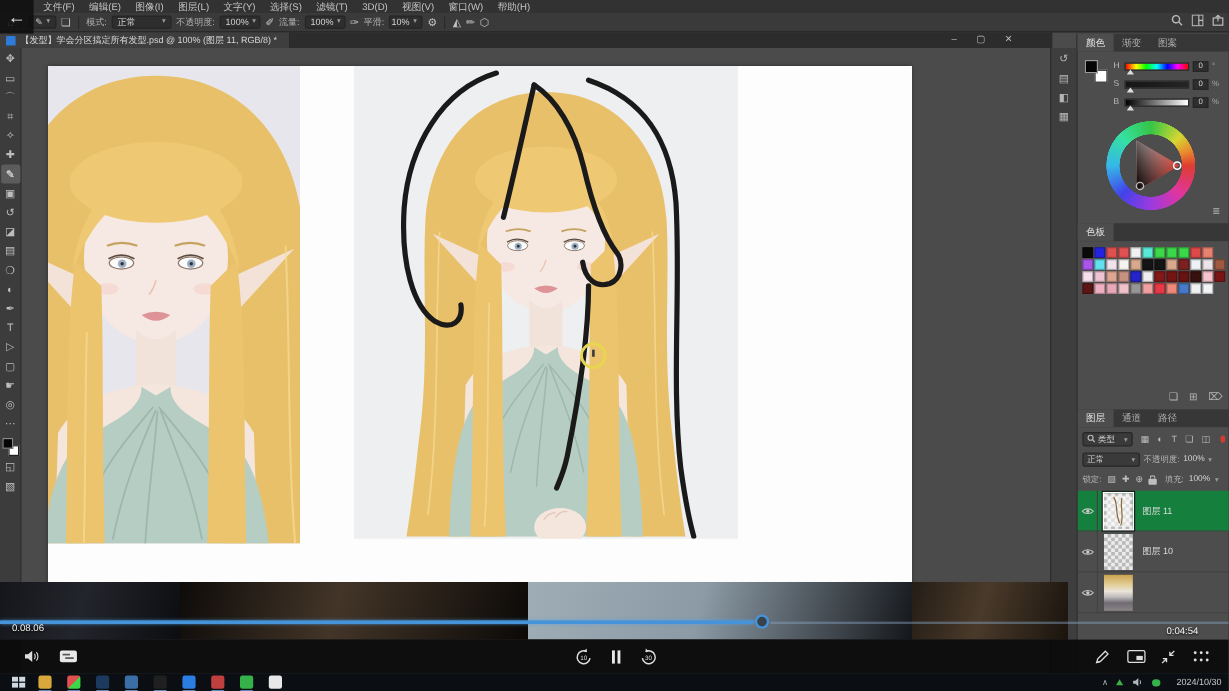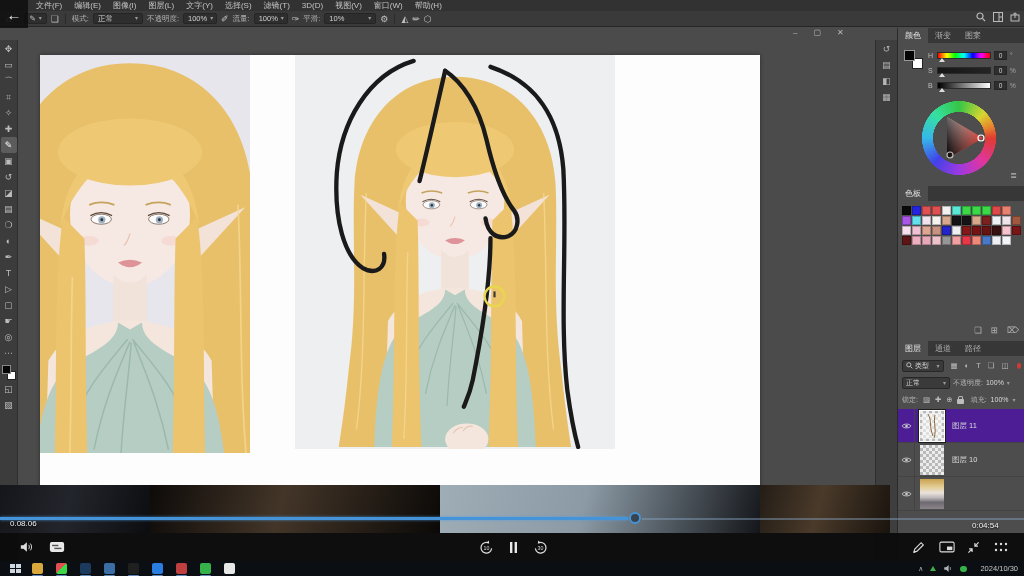--- a/index.html
+++ b/index.html
@@ -83,21 +83,21 @@
 .fico{font-size:7.5px;color:#bdbdbd;margin-left:4px}
 #red-dot{width:6px;height:6px;border-radius:50%;background:#d23a34;margin-left:5px}
 #lp-blend{top:34px;height:15px;padding:0 4px;gap:3px}
 #lp-blend .box{background:#3a3a3a;border:1px solid #272727;border-radius:2px;width:48px;height:12px;
  display:flex;align-items:center;justify-content:space-between;font-size:7px;padding:0 3px;color:#d0d0d0}
 #lp-lock{top:51px;height:15px;padding:0 4px;gap:4px}
 .lock-css{position:relative;width:7px;height:5px;background:#bdbdbd;border-radius:1px;margin-top:3px}
 .lock-css:before{content:"";position:absolute;left:1px;top:-3px;width:3px;height:3px;border:1px solid #bdbdbd;border-bottom:none;border-radius:2px 2px 0 0}
 #layer-list{position:absolute;left:0;top:68px;width:127px}
 .lrow{position:relative;width:127px;height:34px;border-bottom:1px solid #434343;display:flex;align-items:center}
-.lrow.sel{background:#4c1d95}
+.lrow.sel{background:#15803d}
 .eye{width:17px;display:flex;justify-content:center;border-right:1px solid #424242;height:34px;align-items:center}
 .thumb{width:24px;height:30px;margin-left:5px;position:relative;flex:0 0 auto;
  background:repeating-conic-gradient(#b9b9b9 0% 25%,#ececec 0% 50%) 0 0/6px 6px}
 .thumb.solid{background:#f0f0f0}
 .thumb.photo{background:linear-gradient(180deg,#caa24e 0%,#e3cf9a 28%,#eae3da 46%,#bdb9ba 62%,#6e6a72 78%,#8c8488 100%)}
 .lrow.sel .thumb{box-shadow:0 0 0 1px #fff,0 0 0 2px #1d1d1d}
 .lname{margin-left:8px;font-size:7.5px;color:#dcdcdc;white-space:nowrap}
 
 #back-btn{left:0;top:0;width:28px;height:28px;background:rgba(12,12,12,.82);color:#eee;font-size:15px;
  display:flex;align-items:center;justify-content:center;z-index:30}
@@ -163,21 +163,21 @@
         <span class="caret">▾</span>
       </span>
     <span class="ob-ico">✐</span>
     <span class="ob-lab">流量:</span>
     <span class="ob-box" style="width:34px;justify-content:space-between">
         <span>100%</span>
         <span class="caret">▾</span>
       </span>
     <span class="ob-ico">✑</span>
     <span class="ob-lab">平滑:</span>
-    <span class="ob-box" style="width:52px;justify-content:space-between">
+    <span class="ob-box" style="width:28px;justify-content:flex-end">
         <span>10%</span>
         <span class="caret">▾</span>
       </span>
     <span class="ob-ico">⚙</span>
     <span class="ob-sep"></span>
     <span class="ob-ico">◭</span>
     <span class="ob-ico">✏</span>
     <span class="ob-ico">⬡</span>
   </div>
   <div id="ob-right">
@@ -189,20 +189,26 @@
         <rect x="0.5" y="0.5" width="9" height="9" fill="none" stroke="#bbb"></rect>
         <line x1="6" y1="0.5" x2="6" y2="9.5" stroke="#bbb"></line>
         <line x1="6" y1="5" x2="9.5" y2="5" stroke="#bbb"></line>
       </svg>
     <svg width="10" height="10" viewBox="0 0 10 10">
         <rect x="1" y="3" width="8" height="6" fill="none" stroke="#bbb"></rect>
         <path d="M5 6V1M3 2.5L5 0.8L7 2.5" fill="none" stroke="#bbb"></path>
       </svg>
   </div>
 
+  <div class="abs" id="tab-bar">
+    <div id="doc-tab">
+      <span class="psd-ico"></span>
+      <span class="t">【发型】学会分区搞定所有发型.psd @ 100% (图层 11, RGB/8) *</span>
+    </div>
+  </div>
   <div id="doc-win-controls">
     <span>–</span>
     <span>▢</span>
     <span>✕</span>
   </div>
 
   <div class="abs" id="toolbar">
     <div id="tools">
         <div class="tool">✥</div>
         <div class="tool">▭</div>

